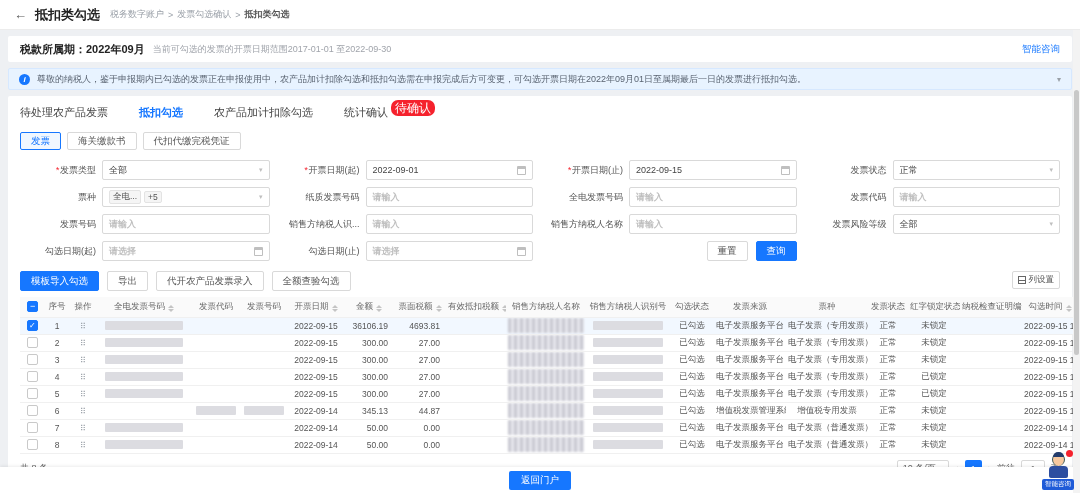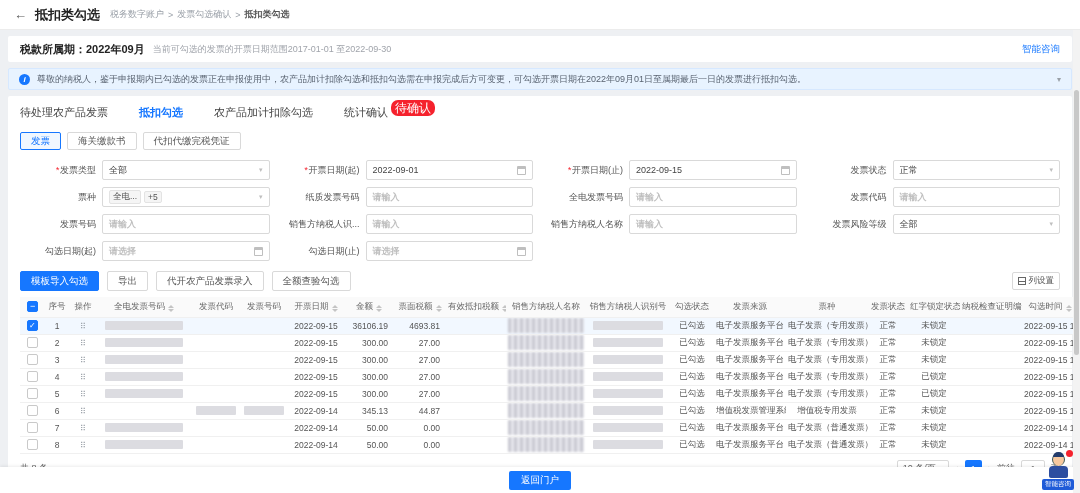--- a/index.html
+++ b/index.html
@@ -48,21 +48,21 @@
   .ph { color:#bfbfbf;font-weight:bold; }
   .arrow { margin-left:auto; color:#bfbfbf; font-size:7px; }
   .cal { margin-left:auto; width:9px; height:9px; border:1px solid #bfbfbf; border-top-width:3px; border-radius:1px; flex:none; }
   .tag { background:#f5f5f5; border:1px solid #e3e3e3; border-radius:2px; padding:0 3px; font-size:8.5px; color:#555; margin-right:3px; }
   .annot { position:absolute; left:-1px; top:-3px; width:48px; height:24px; border:2px solid #e1251b; z-index:4; pointer-events:none; }
   .factions { display:flex; align-items:center; justify-content:flex-end; gap:8px; }
   .btn { height:20px; padding:0 10px; border:1px solid #d9d9d9; border-radius:2px; background:#fff; font-size:9.5px; color:#555; display:flex; align-items:center; cursor:pointer; }
   .btn.primary { background:#1677ff; border-color:#1677ff; color:#fff; }
 
   
-  .toolbar-row { display:flex; align-items:center; margin:10px 0 6px; }
+  .toolbar-row { display:flex; margin:10px 0 6px; }
   .toolbar { display:flex; gap:8px; }
   .colset { margin-left:auto; height:18px; border:1px solid #d9d9d9; border-radius:2px; background:#fff; display:flex; align-items:center; gap:3px; padding:0 5px; font-size:8.5px; color:#555; cursor:pointer; }
   .grid-ic { width:8px; height:8px; background:
      linear-gradient(#666,#666) 0 0/8px 1px no-repeat,
      linear-gradient(#666,#666) 0 3.5px/8px 1px no-repeat,
      linear-gradient(#666,#666) 0 7px/8px 1px no-repeat; border-left:1px solid #666; border-right:1px solid #666; }
 
   
   table { width:100%; border-collapse:collapse; table-layout:fixed; }
   th,td { font-size:8.5px; color:#555; height:17px; border-bottom:1px solid #f0f0f0; text-align:center; white-space:nowrap; overflow:hidden; padding:0 2px; }
@@ -235,20 +235,24 @@
             <span class="ph">请选择</span>
             <span class="cal"></span>
           </div>
         </div>
         <div class="ffield">
           <span class="flabel">勾选日期(止)</span>
           <div class="fctl">
             <span class="ph">请选择</span>
             <span class="cal"></span>
           </div>
+        </div>
+        <div class="factions">
+          <button class="btn">重置</button>
+          <button class="btn primary">查询</button>
         </div>
       </div>
 
     <div class="toolbar-row">
       <div class="toolbar" id="toolbar">
           <button class="btn primary">模板导入勾选</button>
           <button class="btn">导出</button>
           <button class="btn">代开农产品发票录入</button>
           <button class="btn">全额查验勾选</button>
         </div>

